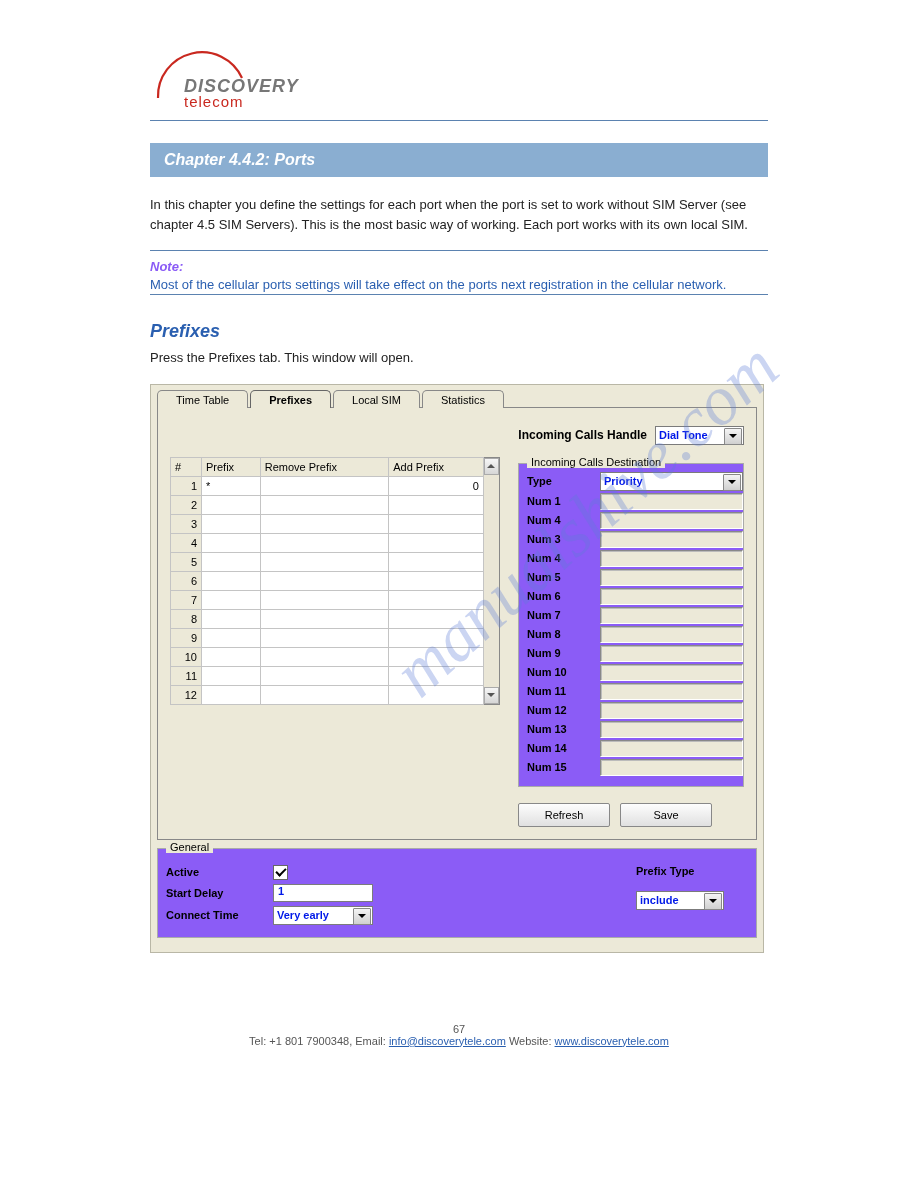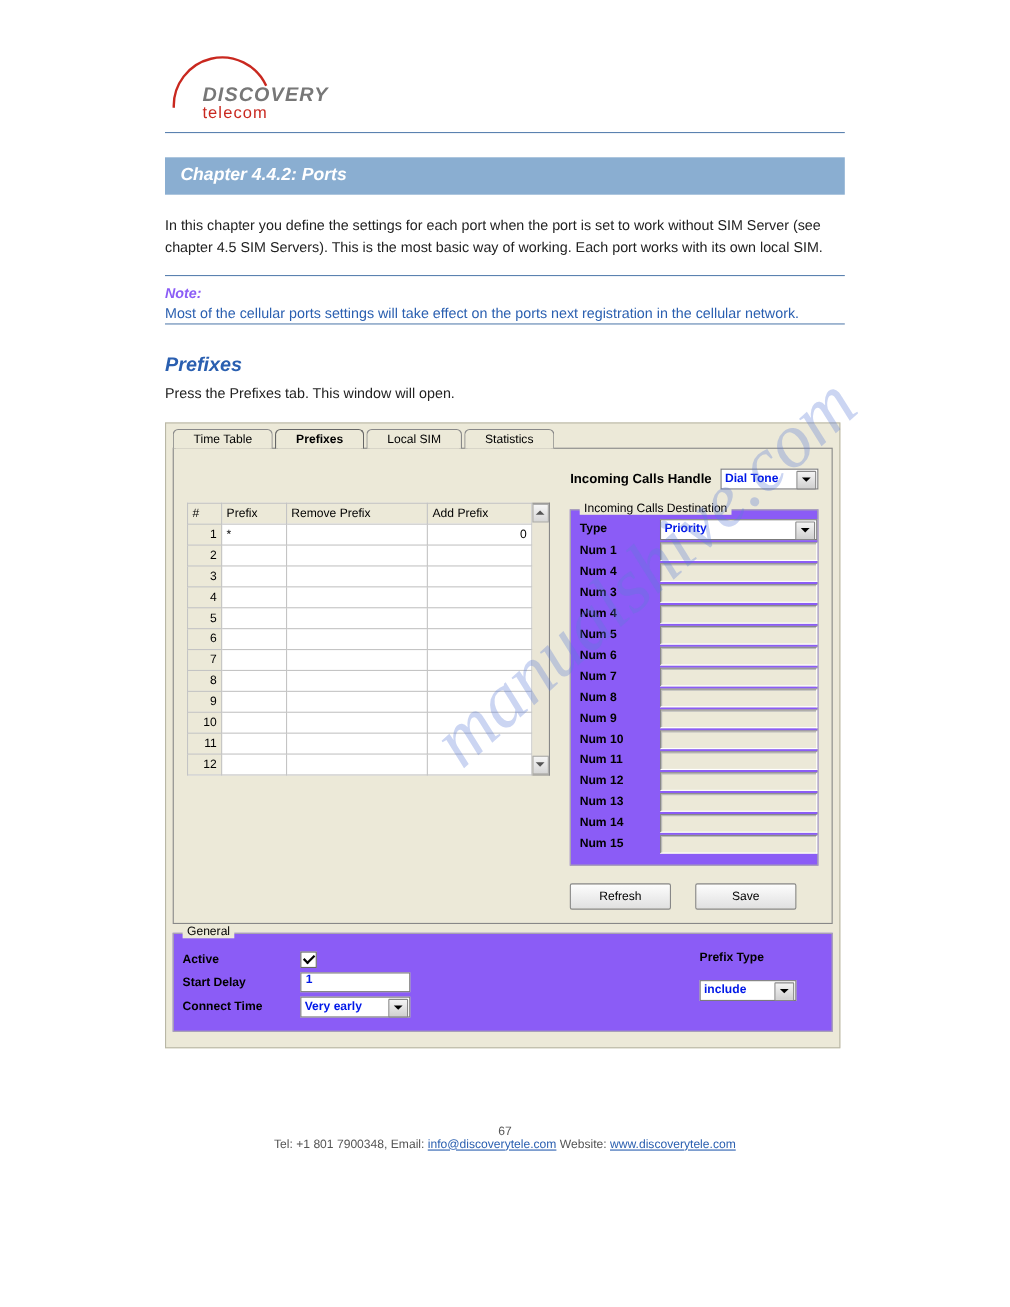--- a/index.html
+++ b/index.html
@@ -276,21 +276,21 @@
     width: 13px; height: 13px; background: #fff; border: 1px solid #666;
     display: inline-flex; align-items: center; justify-content: center;
   }
   .chk.checked::after { content: ""; width: 8px; height: 4px; border-left: 2px solid #000; border-bottom: 2px solid #000; transform: rotate(-45deg); position: relative; top: -1px; }
   .input {
     background: #fff; border: 1px solid #7b7b7b; height: 18px;
     font-size: 11px; color: #0018e8; font-weight: bold;
     padding: 0 4px; box-sizing: border-box; width: 100px;
   }
   .btn-row {
-    display: flex; gap: 22px; margin-top: 16px;
+    display: flex; gap: 10px; margin-top: 16px;
   }
   .winbtn {
     background: linear-gradient(#fdfdfd,#e0e0e0);
     border: 1px solid #888;
     border-radius: 2px;
     font-size: 11px;
     width: 90px;
     height: 22px;
     display: inline-flex;
     align-items: center;

